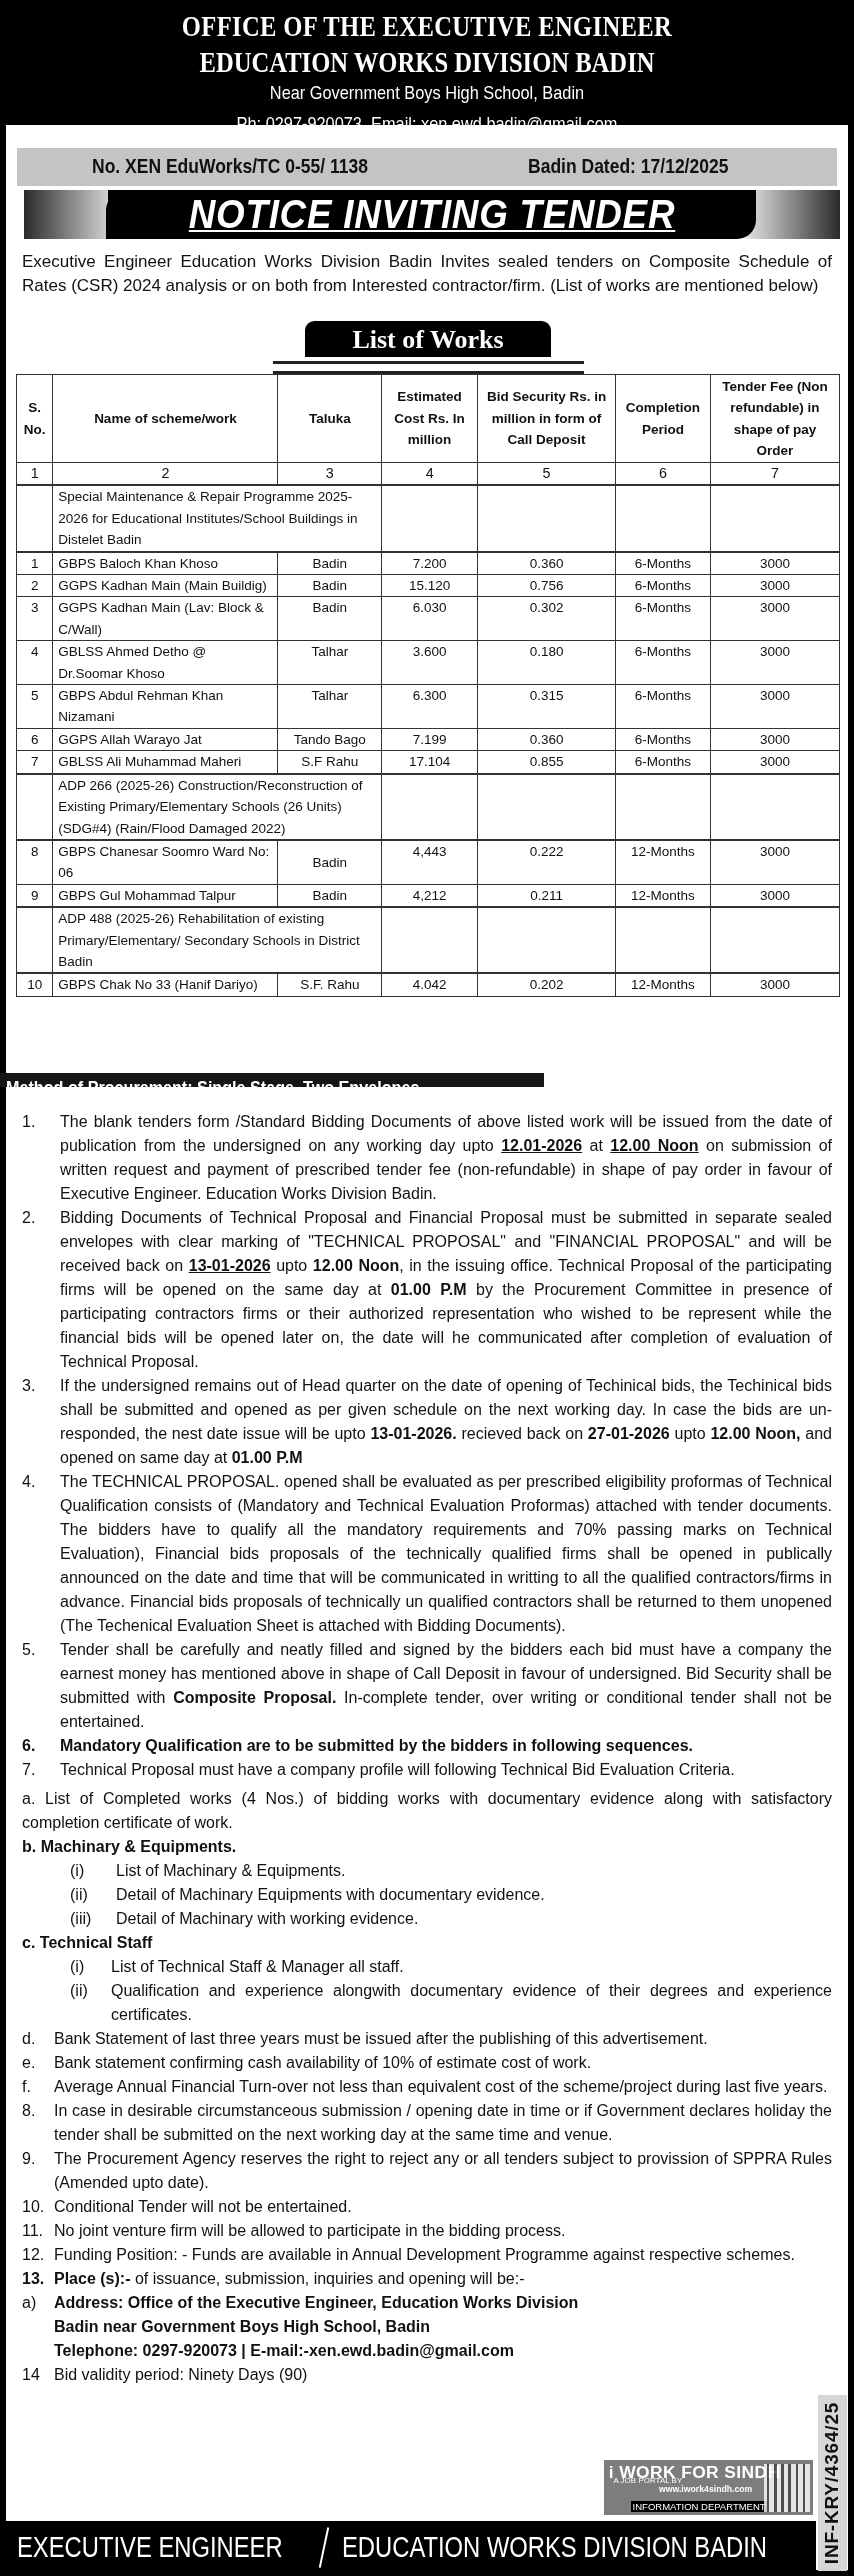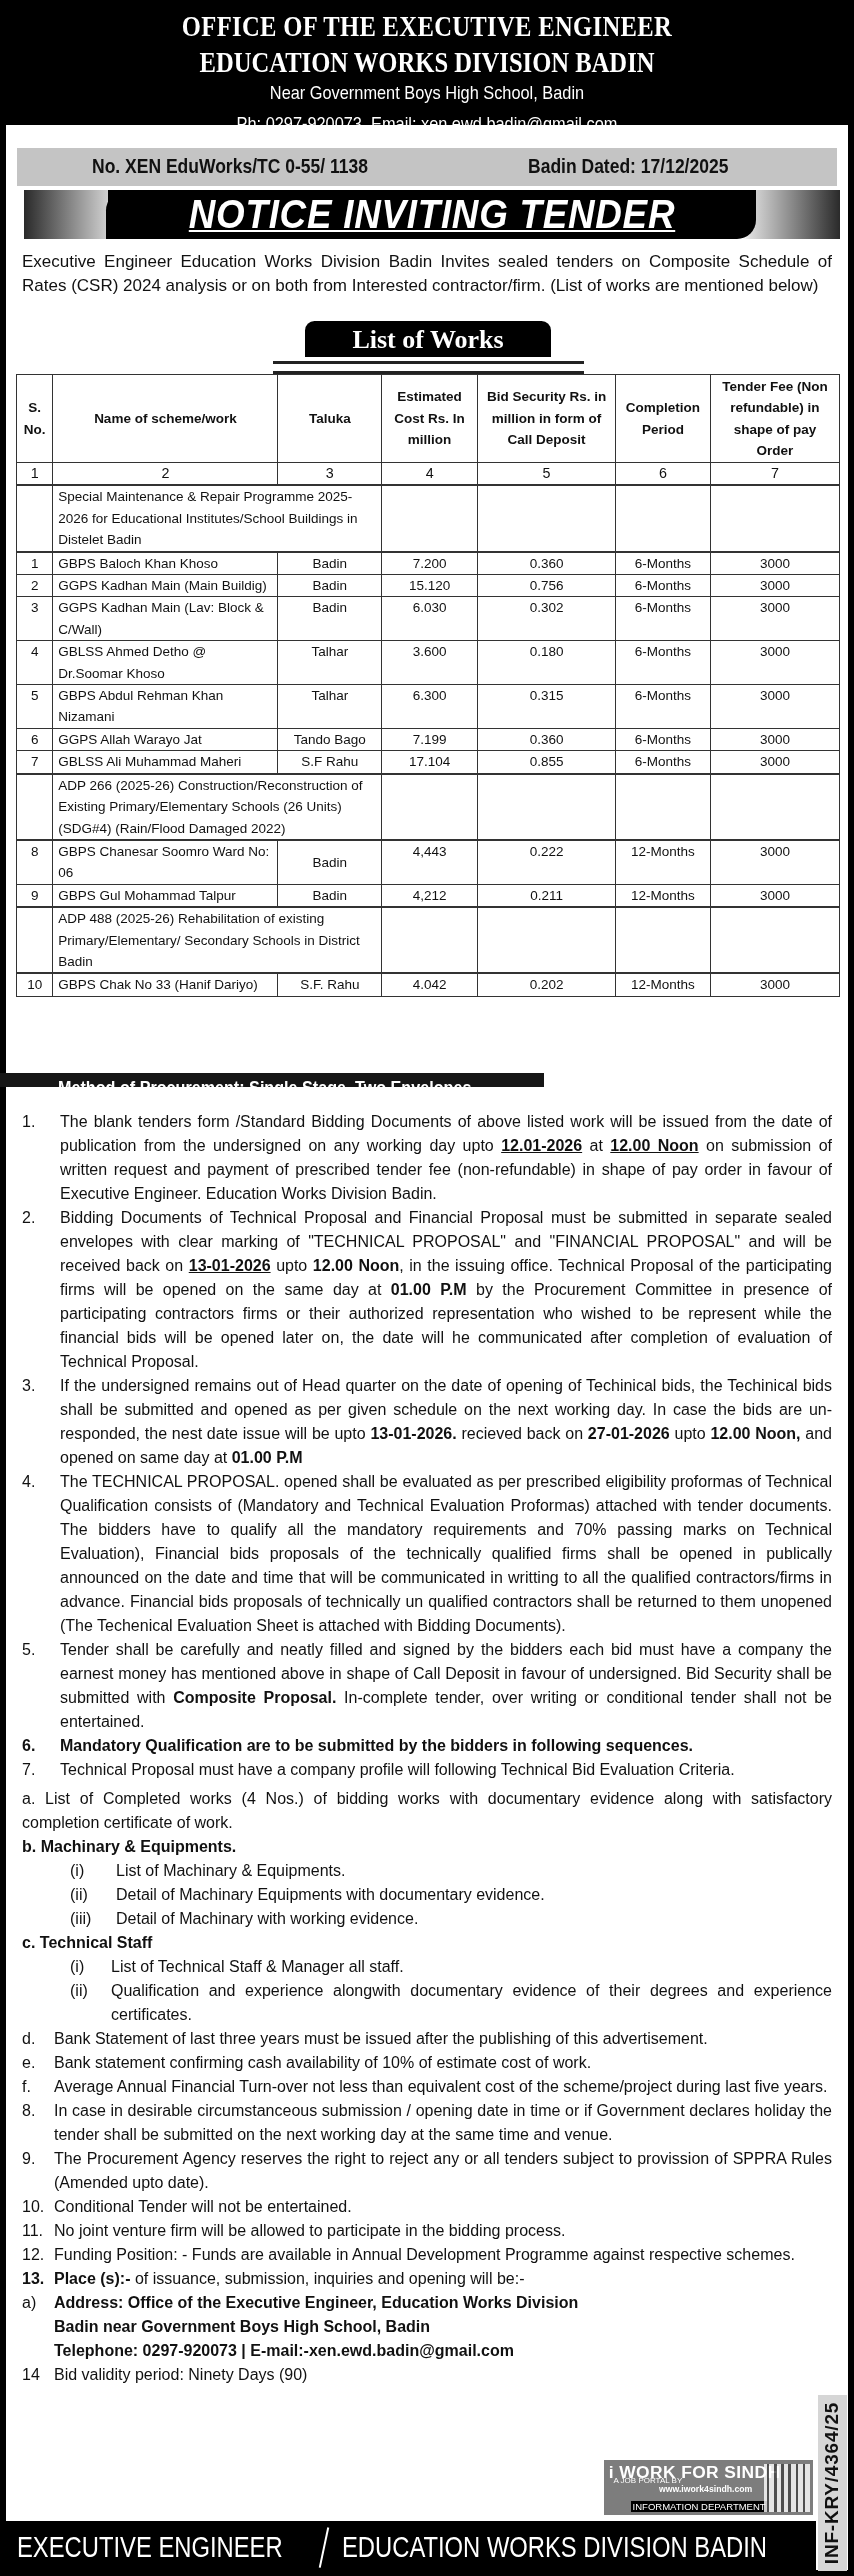--- a/index.html
+++ b/index.html
@@ -23,21 +23,21 @@
   .low-rule{position:absolute;left:273px;top:361px;width:311px;height:7.1px;border-top:3.2px solid #222;border-bottom:3.2px solid #222;}
   
   table.works{position:absolute;left:16px;top:374px;width:824px;border-collapse:collapse;font-size:13.5px;line-height:21.4px;}
   table.works th,table.works td{border:1.2px solid #333;padding:0 4.8px;vertical-align:top;}
   table.works th{font-weight:bold;font-size:13.5px;line-height:21.4px;text-align:center;vertical-align:middle;height:87px;transform:none;}
   table.works td.c{text-align:center;}
   table.works tr.nums td{text-align:center;font-size:14.3px;height:20.6px;vertical-align:middle;}
   table.works tr.grp td{border-top-width:2.4px;}
   .col1{width:33px;}.col2{width:204px;}.col3{width:94px;}.col4{width:87px;}.col5{width:125px;}.col6{width:86px;}.col7{width:117px;}
   
-  .method{position:absolute;left:0;top:1073px;width:544px;height:14px;background:#161616;color:#fff;font-weight:bold;font-size:19px;line-height:30px;padding-left:14px;box-sizing:border-box;text-align:right;}
+  .method{position:absolute;left:0;top:1073px;width:544px;height:14px;background:#161616;color:#fff;font-weight:bold;font-size:19px;line-height:30px;padding-left:6px;box-sizing:border-box;}
   .method span{display:inline-block;transform:scaleX(0.85);transform-origin:left;white-space:nowrap;}
   .body{position:absolute;left:22px;top:1110px;width:810px;font-size:16px;line-height:24px;}
   .ol-item{position:relative;padding-left:38px;text-align:justify;}
   .ol-item .n{position:absolute;left:0;top:0;}
   .body b{font-weight:bold;}
   .u{text-decoration:underline;}
   .sub{padding-left:0;}
   .sub2{position:relative;padding-left:94px;}
   .sub2 .n{position:absolute;left:48px;top:0;}
   .lbl{position:relative;padding-left:32px;}

